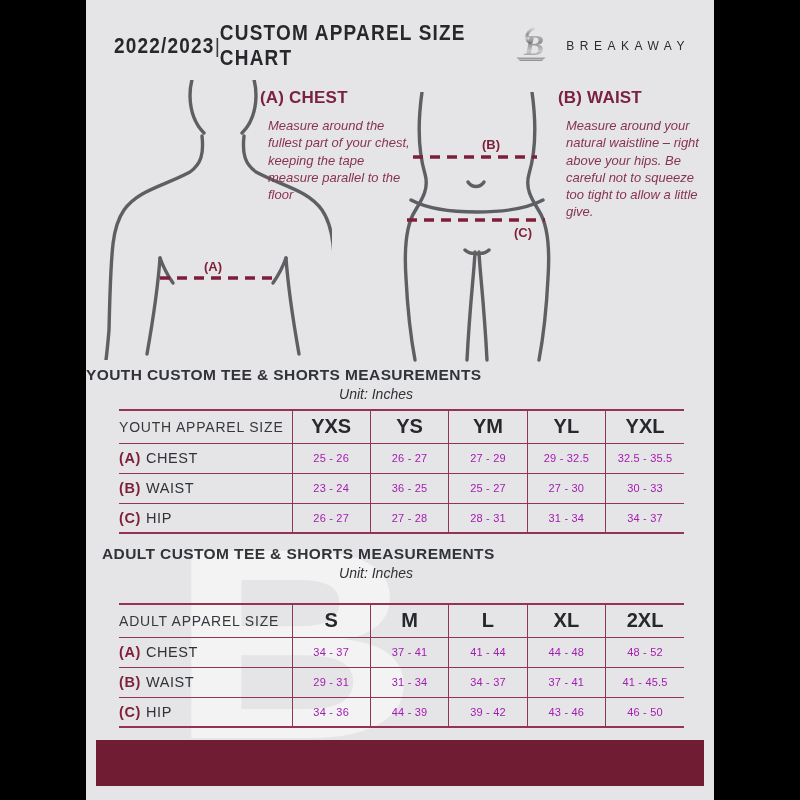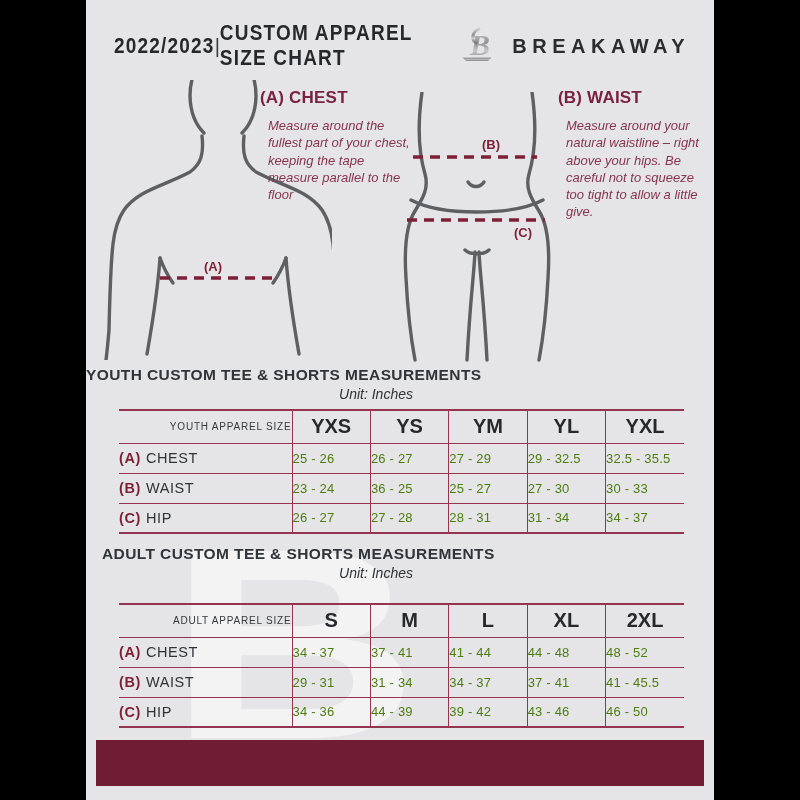--- a/index.html
+++ b/index.html
@@ -8,21 +8,21 @@
   .doc{position:absolute;left:86px;top:0;width:628px;height:800px;background:#e5e5e7;overflow:hidden;}
 
   
   .hdr{position:absolute;top:0;left:0;right:0;height:78px;display:flex;align-items:center;
        justify-content:space-between;padding:14px 24px 0 28px;box-sizing:border-box;z-index:3;}
   .hdr-left{display:flex;align-items:center;gap:0;}
   .season,.doc-title{font-weight:700;font-size:19px;letter-spacing:1.2px;color:#26282b;
        transform:scaleY(1.12);transform-origin:center;}
   .hdr-divider{font-size:20px;color:#3a3d40;font-weight:300;}
   .hdr-right{display:flex;align-items:center;gap:10px;}
-  .brand{font-weight:700;font-size:20px;letter-spacing:5.5px;color:#2a2c2f;}
+  .brand{font-weight:400;font-size:12px;letter-spacing:5.5px;color:#2a2c2f;}
 
   
   .guide{position:absolute;left:0;top:80px;width:628px;height:285px;z-index:1;}
   .fig{position:absolute;}
   .fig path{fill:none;stroke:#5d5f62;stroke-width:3.4;stroke-linecap:round;}
   .fig .dash{stroke:#7d1f38;stroke-width:3.6;stroke-dasharray:10 7;stroke-linecap:butt;}
   .marker{position:absolute;font-weight:700;font-size:13px;color:#7d1f38;z-index:2;}
   .blk{position:absolute;}
   .blk h3{margin:0 0 9px 0;font-size:17px;font-weight:700;color:#7a2240;letter-spacing:.2px;}
   .blk p{margin:8px;font-size:13px;font-style:italic;color:#87344d;line-height:1.33;
@@ -37,26 +37,26 @@
   .tbl-unit{position:absolute;left:0;width:580px;text-align:center;font-size:14px;
             font-style:italic;color:#2f3236;z-index:1;}
   table.size{position:absolute;left:33px;width:565px;border-collapse:collapse;table-layout:fixed;
              z-index:1;background:transparent;}
   table.size col.c0{width:173px;}
   table.size th,table.size td{border-top:1.5px solid #943450;border-bottom:1.5px solid #943450;
              padding:0;height:30px;box-sizing:border-box;background:transparent;}
   table.size thead th{height:33px;border-top:2.5px solid #943450;}
   table.size tr>*+*{border-left:1.5px solid #943450;}
   table.size tbody tr:last-child td{border-bottom:2.5px solid #943450;}
-  .th-first{text-align:right;padding-left:12px;font-weight:400;font-size:10px;
+  .th-first{text-align:left;padding-left:12px;font-weight:400;font-size:14px;
             letter-spacing:.8px;color:#35383c;}
   .th-size{font-weight:700;font-size:20px;color:#26282b;text-align:center;}
   td.row-label{text-align:left;padding-left:12px;font-size:14.5px;color:#2f3236;letter-spacing:.6px;}
   td.row-label .pfx{color:#7d1f38;font-weight:700;margin-right:5px;}
-  td.val{font-size:13px;color:#4d7c0f;letter-spacing:.2px;}
+  td.val{text-align:center;font-size:11px;color:#a21caf;letter-spacing:.2px;}
 
   #youth-title{top:366px;} #youth-unit{top:386px;} #youth-table{top:409px;}
   #adult-title{top:545px;margin-left:16px;} #adult-unit{top:565px;} #adult-table{top:587px;margin-top:16px;}
 
   
   .watermark{position:absolute;left:82px;top:508px;font-size:272px;font-weight:700;line-height:1;
              color:rgba(255,255,255,0.55);transform:scaleX(1.28);transform-origin:left top;
              z-index:0;pointer-events:none;}
   .footer-bar{position:absolute;left:10px;top:740px;width:608px;height:46px;background:#701d33;z-index:4;}
 </style>

